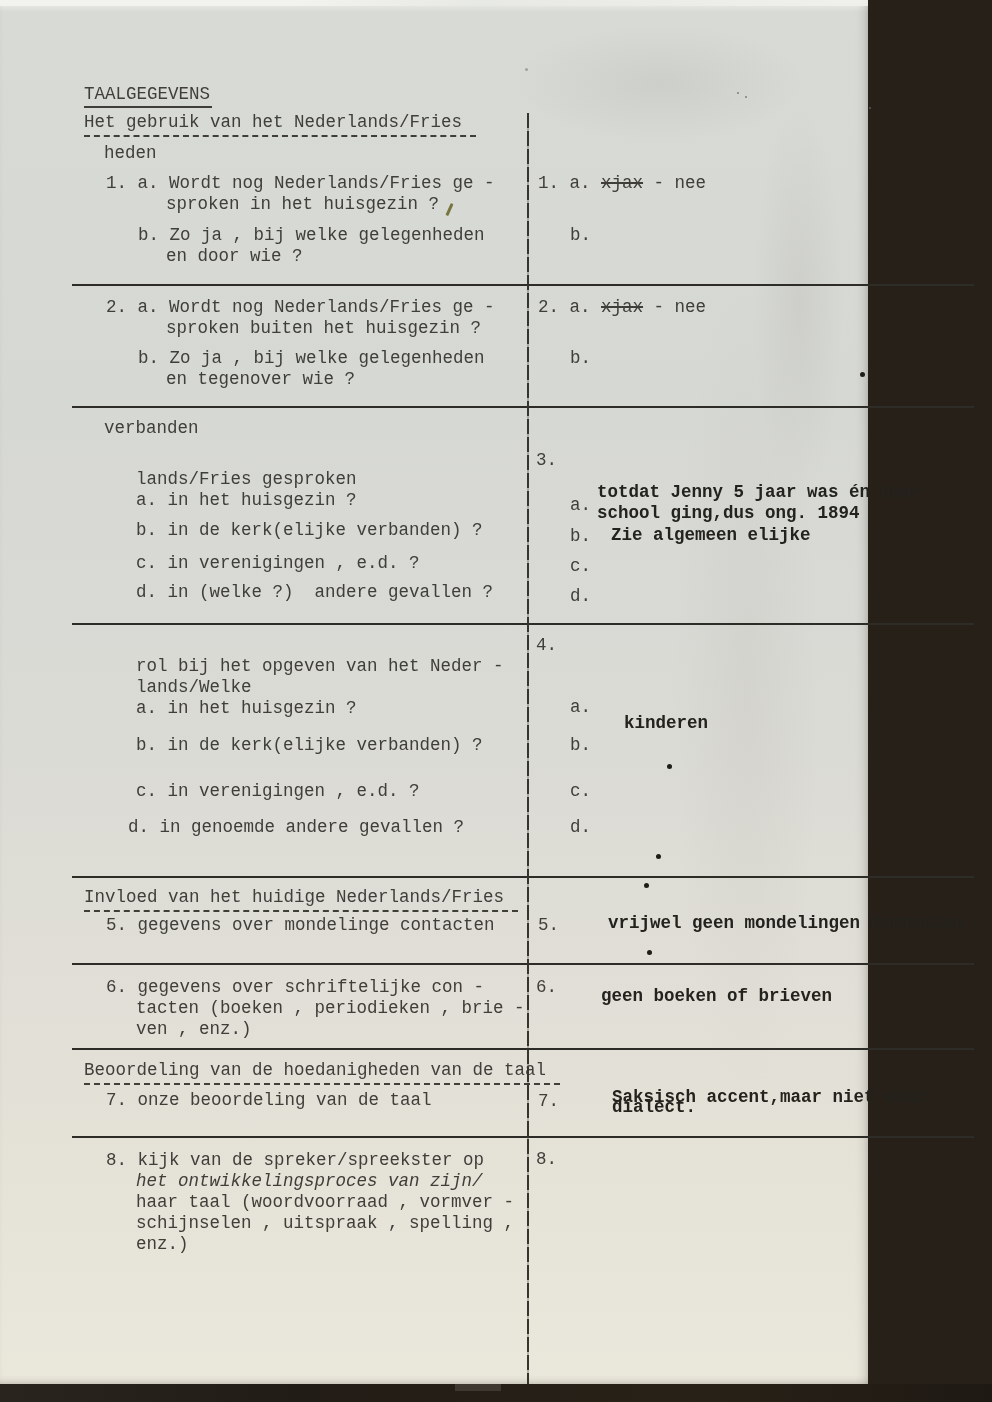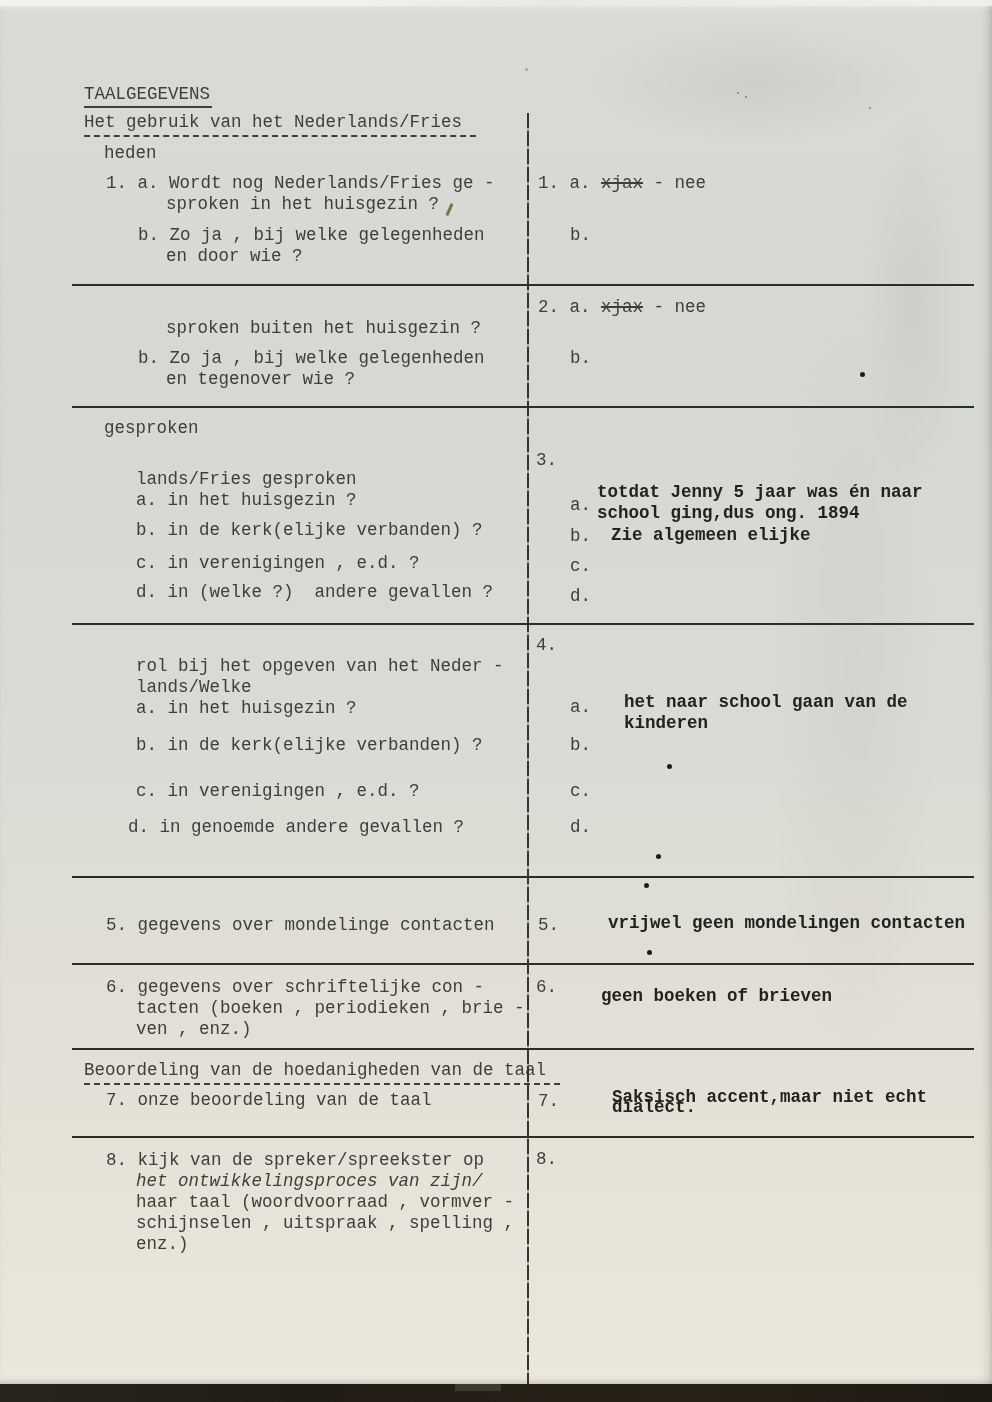--- a/index.html
+++ b/index.html
@@ -11,21 +11,21 @@
     --scanner: #262019;
     --pen: #6e6a2e;
   }
   html,body{margin:0;padding:0;}
   body{
     width:992px;height:1402px;overflow:hidden;position:relative;
     background:#262019;
     font-family:"Liberation Mono","DejaVu Sans Mono",monospace;
   }
   .paper{
-    position:absolute;left:0;top:0;width:992px;height:1384px;
+    position:absolute;left:0;top:0;width:868px;height:1384px;
     background:
       radial-gradient(closest-side at 76% 6%, rgba(110,110,104,.10), transparent 70%),
       radial-gradient(closest-side at 92% 22%, rgba(120,118,110,.10), transparent 65%),
       radial-gradient(closest-side at 86% 50%, rgba(125,120,110,.07), transparent 60%),
       linear-gradient(180deg,#eff0ec 0px,#d8dad6 12px,#d6d8d4 30%,#dbdbd5 55%,#e4e1d7 82%,#eae7db 100%);
     box-shadow: inset -8px 0 12px -8px rgba(60,55,45,.35), inset 0 -6px 8px -6px rgba(60,55,45,.30);
   }
   .edge-top{
     position:absolute;left:0;top:0;width:100%;height:6px;
     background:linear-gradient(90deg,#f4f5f1 0 34%, #e7e9e5 55%, #f1f2ee);
@@ -71,31 +71,32 @@
   <div class="line" style="left:166px;top:194px;">sproken in het huisgezin ?</div>
   <div class="line" style="left:138px;top:225px;">b. Zo ja , bij welke gelegenheden</div>
   <div class="line" style="left:166px;top:246px;">en door wie ?</div>
   <div class="tick"></div>
 
   <div class="line" style="left:538px;top:173px;"><span>1. a. </span><span class="struck">xjax</span><span> - nee</span></div>
   <div class="line" style="left:570px;top:225px;">b.</div>
 
   <div class="hrule" style="top:284px;"></div>
 
+  <div class="line" style="left:106px;top:297px;">2. a. Wordt nog Nederlands/Fries ge -</div>
   <div class="line" style="left:166px;top:318px;">sproken buiten het huisgezin ?</div>
   <div class="line" style="left:138px;top:348px;">b. Zo ja , bij welke gelegenheden</div>
   <div class="line" style="left:166px;top:369px;">en tegenover wie ?</div>
 
   <div class="line" style="left:538px;top:297px;"><span>2. a. </span><span class="struck">xjax</span><span> - nee</span></div>
   <div class="line" style="left:570px;top:348px;">b.</div>
   <div class="dot" style="left:860px;top:372px;"></div>
 
   <div class="hrule" style="top:406px;"></div>
 
-  <div class="line" style="left:104px;top:418px;">gesproken</div>
+  <div class="line" style="left:104px;top:418px;">verbanden</div>
 
   <div class="line" style="left:136px;top:469px;">lands/Fries gesproken</div>
   <div class="line" style="left:136px;top:490px;">a. in het huisgezin ?</div>
   <div class="line" style="left:136px;top:520px;">b. in de kerk(elijke verbanden) ?</div>
   <div class="line" style="left:136px;top:553px;">c. in verenigingen , e.d. ?</div>
   <div class="line" style="left:136px;top:582px;">d. in (welke ?)  andere gevallen ?</div>
 
   <div class="line" style="left:536px;top:450px;">3.</div>
   <div class="line" style="left:570px;top:495px;">a.</div>
   <div class="line ans" style="left:597px;top:482px;">totdat Jenny 5 jaar was én naar</div>
@@ -109,30 +110,30 @@
 
   <div class="line" style="left:136px;top:656px;">rol bij het opgeven van het Neder -</div>
   <div class="line" style="left:136px;top:677px;">lands/Welke</div>
   <div class="line" style="left:136px;top:698px;">a. in het huisgezin ?</div>
   <div class="line" style="left:136px;top:735px;">b. in de kerk(elijke verbanden) ?</div>
   <div class="line" style="left:136px;top:781px;">c. in verenigingen , e.d. ?</div>
   <div class="line" style="left:128px;top:817px;text-align:right;">d. in genoemde andere gevallen ?</div>
 
   <div class="line" style="left:536px;top:635px;">4.</div>
   <div class="line" style="left:570px;top:697px;">a.</div>
-  <div class="line ans" style="left:624px;top:692px;">het naar school gaan van de</div>
   <div class="line ans" style="left:624px;top:713px;">kinderen</div>
   <div class="line" style="left:570px;top:735px;">b.</div>
   <div class="dot" style="left:667px;top:764px;"></div>
   <div class="line" style="left:570px;top:781px;">c.</div>
   <div class="line" style="left:570px;top:817px;">d.</div>
   <div class="dot" style="left:656px;top:854px;"></div>
 
   <div class="hrule" style="top:876px;"></div>
 
+  <div class="line" style="left:84px;top:887px;"><span class="dashed-underline">Invloed van het huidige Nederlands/Fries</span></div>
   <div class="dot" style="left:644px;top:883px;"></div>
 
   <div class="line" style="left:106px;top:915px;">5. gegevens over mondelinge contacten</div>
   <div class="line" style="left:538px;top:915px;">5.</div>
   <div class="line ans" style="left:608px;top:913px;">vrijwel geen mondelingen contacten</div>
   <div class="dot" style="left:647px;top:950px;"></div>
 
   <div class="hrule" style="top:963px;"></div>
 
   <div class="line" style="left:106px;top:977px;">6. gegevens over schriftelijke con -</div>

